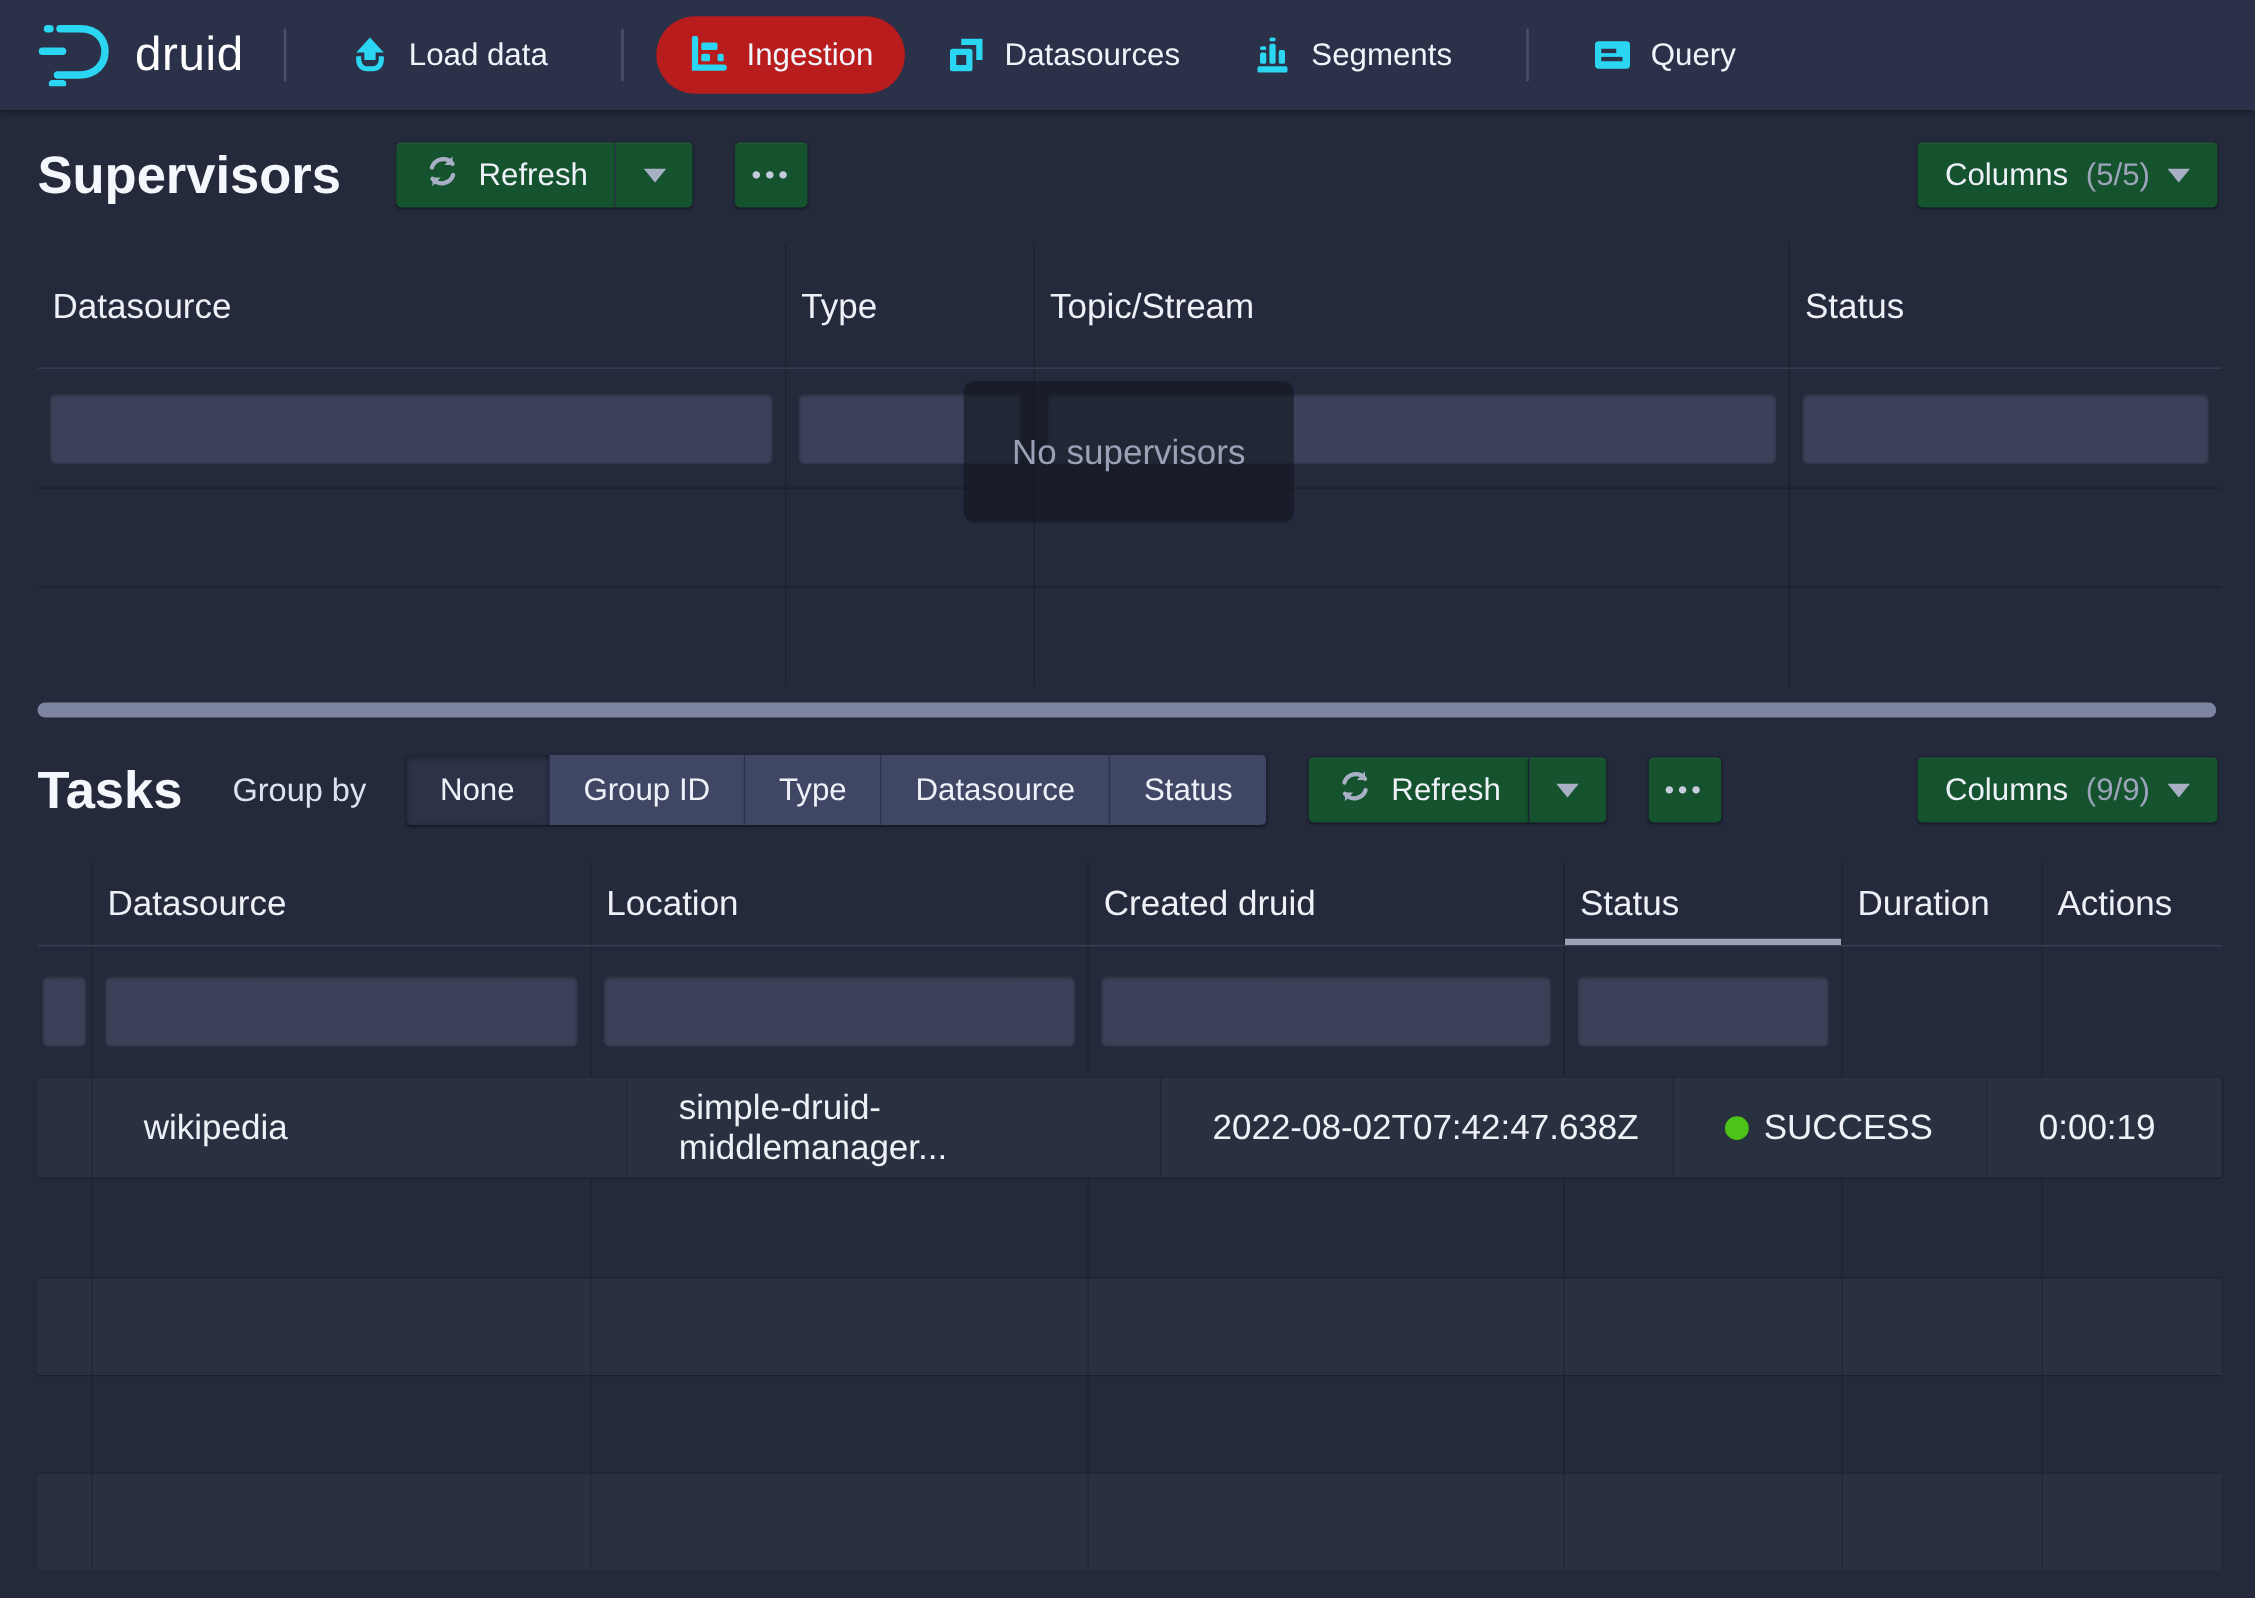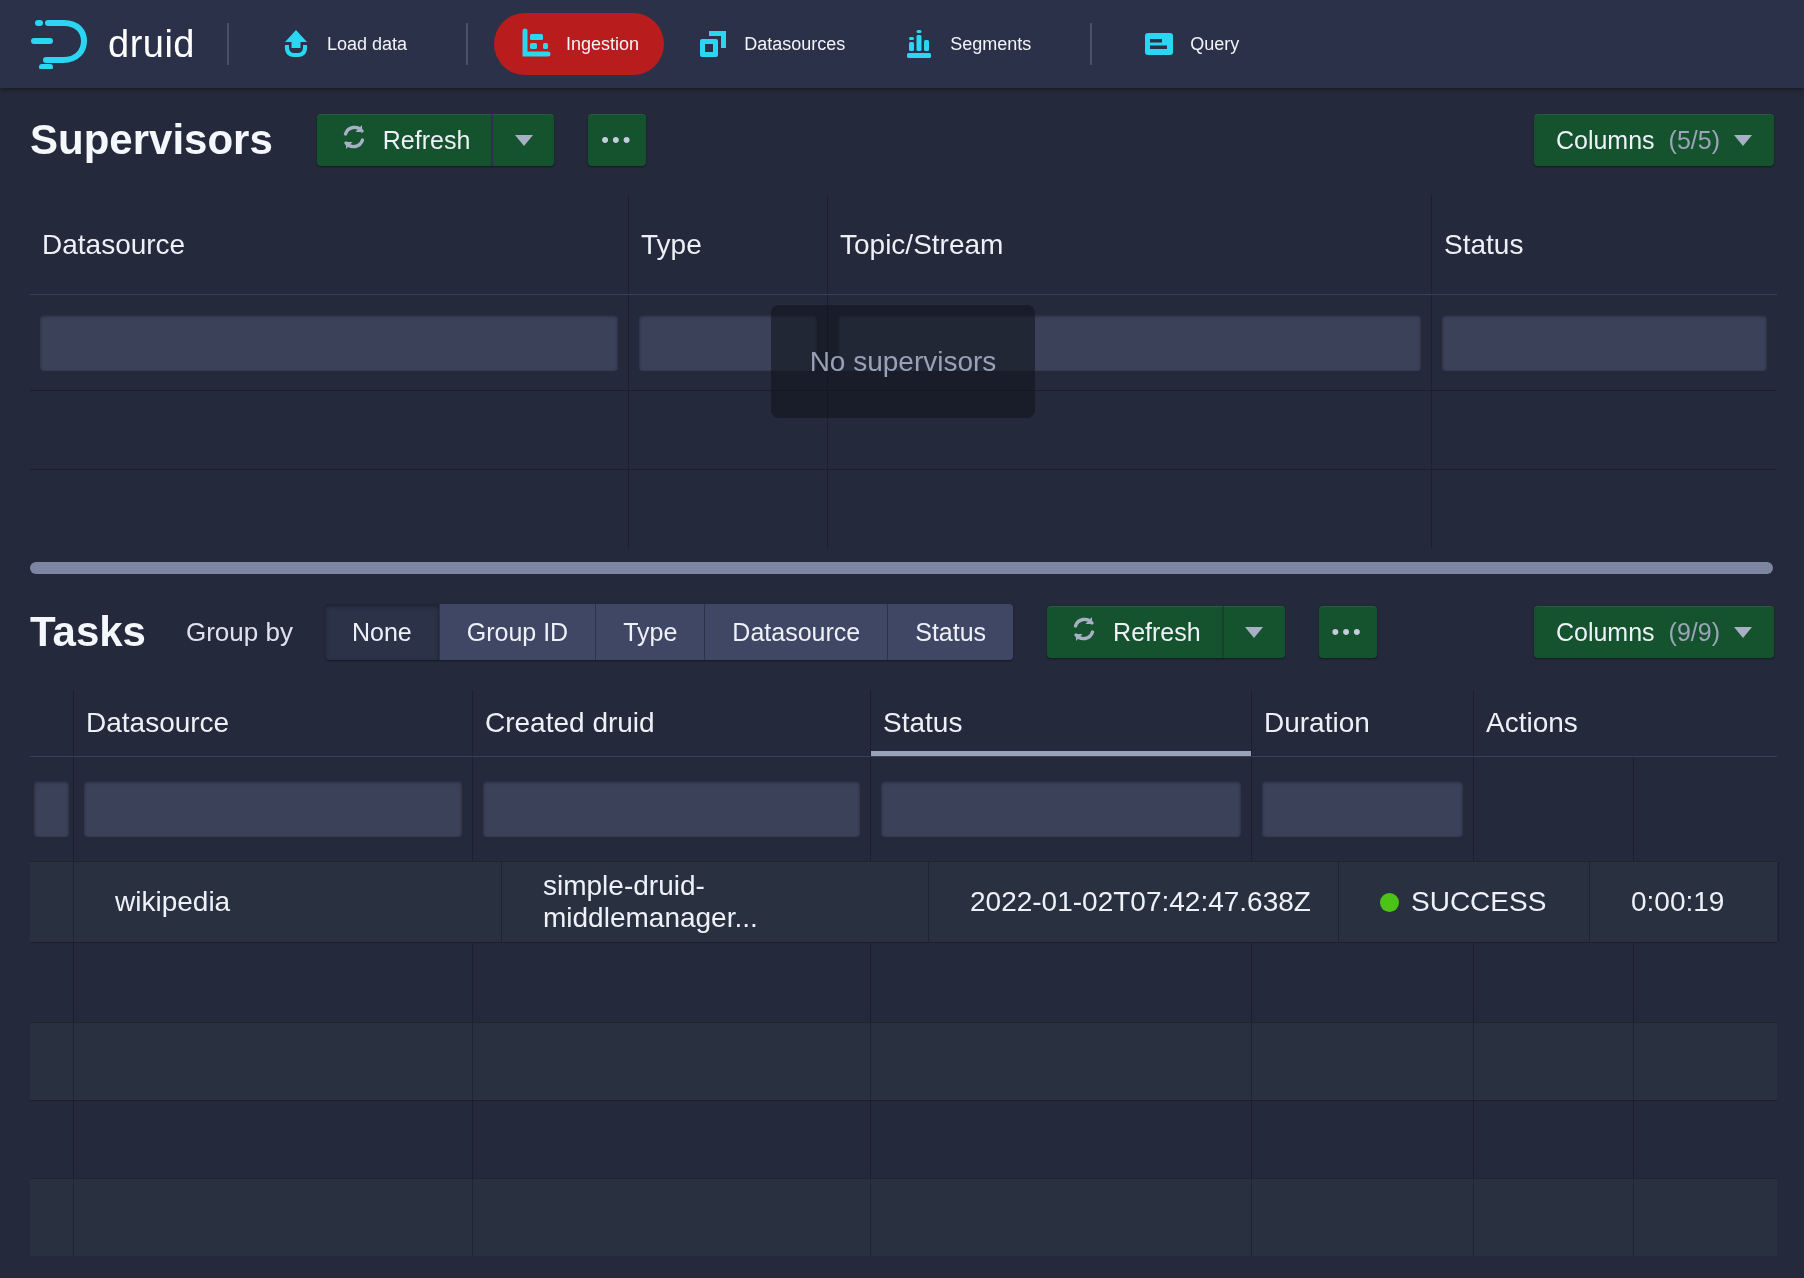--- a/index.html
+++ b/index.html
@@ -14,21 +14,21 @@
   .nav {
     position:absolute; top:0; left:0; width:100%; height:88px;
     background:#2b3148; display:flex; align-items:center;
     padding:0 30px; box-shadow:0 2px 4px rgba(0,0,0,.35);
     z-index:10;
   }
   .brand { display:flex; align-items:center; gap:14px; margin-right:6px; }
   .brand-text { font-size:38px; color:#ffffff; letter-spacing:.5px; }
   .nav-divider { width:2px; height:42px; background:#4a5068; margin:0 26px; flex:0 0 auto; }
   .nav-item {
-    display:flex; align-items:center; gap:15px; font-size:18px; color:#f1f4fa;
+    display:flex; align-items:center; gap:15px; font-size:25px; color:#f1f4fa;
     padding:15px 25px; border-radius:34px; margin-right:8px; cursor:pointer;
     white-space:nowrap;
   }
   .nav-item.active { background:#b91c1c; }
   .nav-item svg { display:block; }
 
   
   .btn {
     background:#14532d; border:none; color:#eef1f8; font-family:inherit;
     height:52px; display:inline-flex; align-items:center; gap:14px;
@@ -300,20 +300,21 @@
       <span>Columns</span>
       <span class="count-dim">(9/9)</span>
       <span class="caret"></span>
     </button>
   </div>
 
   <div class="table task-table">
     <div class="trow head-row">
       <div class="cell"></div>
       <div class="cell">Datasource</div>
+      <div class="cell">Location</div>
       <div class="cell">Created druid</div>
       <div class="cell sorted">Status</div>
       <div class="cell">Duration</div>
       <div class="cell">Actions</div>
     </div>
 
     <div class="trow filter-row">
       <div class="cell" style="padding:6px 4px;">
           <input class="filter-box" style="">
         </div>
@@ -330,21 +331,21 @@
           <input class="filter-box" style="">
         </div>
       <div class="cell"></div>
       <div class="cell"></div>
     </div>
 
     <div class="trow data-row stripe">
       <div class="cell"></div>
       <div class="cell">wikipedia</div>
       <div class="cell">simple-druid-middlemanager...</div>
-      <div class="cell">2022-01-02T07:42:47.638Z</div>
+      <div class="cell">2022-08-02T07:42:47.638Z</div>
       <div class="cell status-cell">
         <span class="status-dot"></span>
         <span>SUCCESS</span>
       </div>
       <div class="cell">0:00:19</div>
       <div class="cell actions-cell">
         <button class="action-icon">
           <span>
             <svg width="32" height="32" viewBox="0 0 32 32" fill="none">
               <circle cx="13" cy="13" r="9" stroke="#44a9ef" stroke-width="3.2"></circle>

